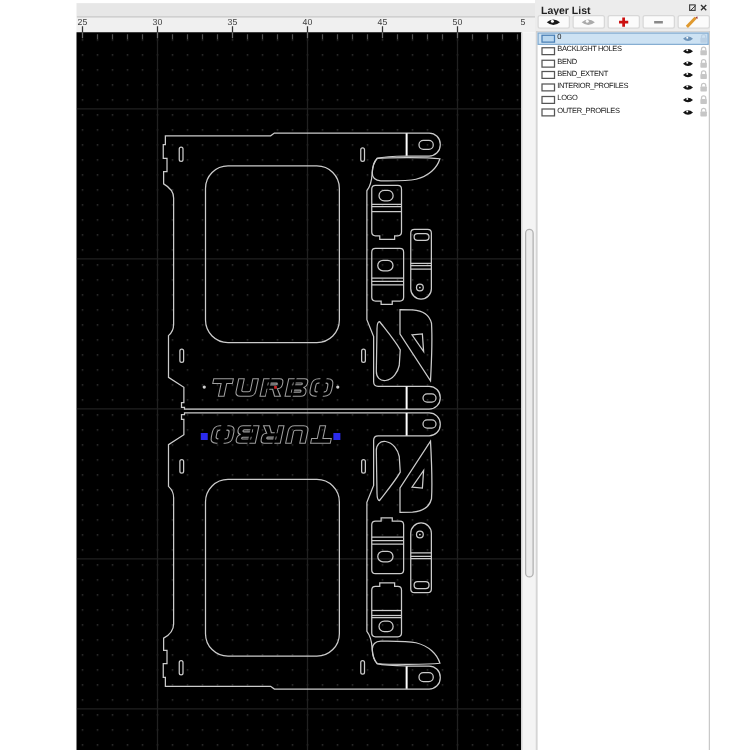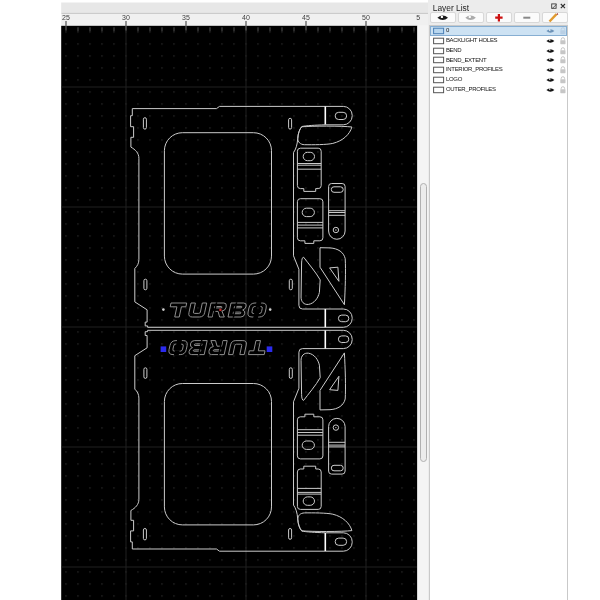--- a/index.html
+++ b/index.html
@@ -1,20 +1,20 @@
 <!DOCTYPE html>
 <html><head>
 <meta charset="utf-8">
 <style>
 html,body{margin:0;padding:0;background:#fff;width:600px;height:600px;overflow:hidden;}
 *{box-sizing:border-box;}
 #page{position:absolute;left:0;top:0;width:600px;height:600px;font-family:"Liberation Sans",sans-serif;}
 #cad{position:absolute;left:0;top:0;}
 #panel{position:absolute;left:428px;top:0;width:140px;height:600px;background:#ececec;}
-#ptitle{position:absolute;left:4.8px;top:2.6px;font-size:8.4px;font-weight:normal;color:#222;}
+#ptitle{position:absolute;left:4.8px;top:2.6px;font-size:8.4px;font-weight:bold;color:#222;}
 #plist{position:absolute;left:1px;top:25px;width:139px;height:575px;background:#fff;border:1px solid #c9c9c9;border-bottom:none;}
 .row{position:absolute;left:0;width:137px;height:9.8px;}
 .rlabel{position:absolute;left:15.9px;top:1.3px;font-size:6px;color:#161616;letter-spacing:-0.3px;white-space:nowrap;}
 .btn{position:absolute;top:11.9px;width:25.6px;height:11.6px;background:#fbfbfb;border:1px solid #d8d8d8;border-radius:2px;}
 </style>
 </head>
 <body>
 <div id="page">
 <svg id="cad" width="600" height="600" viewBox="0 0 600 600">
   <defs>

